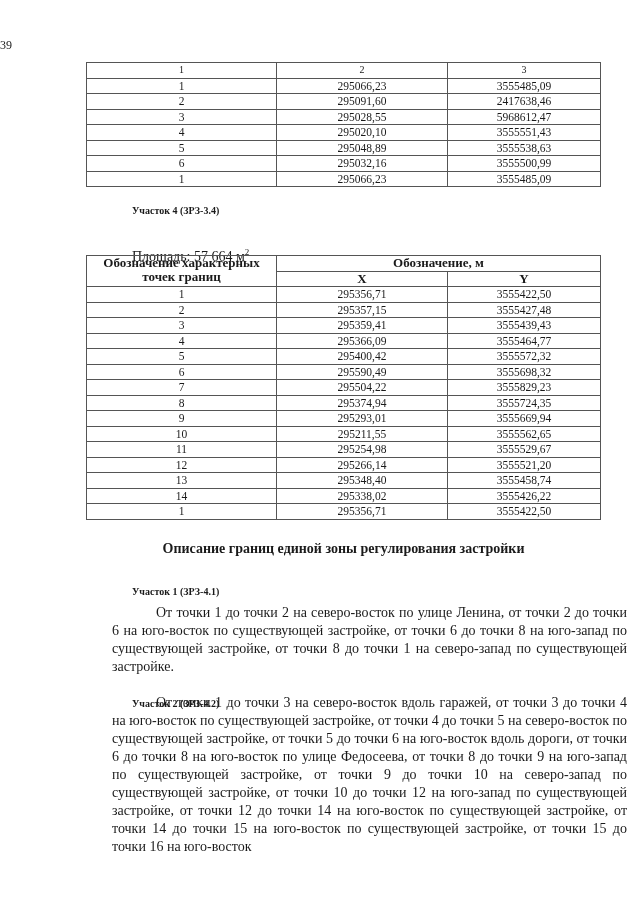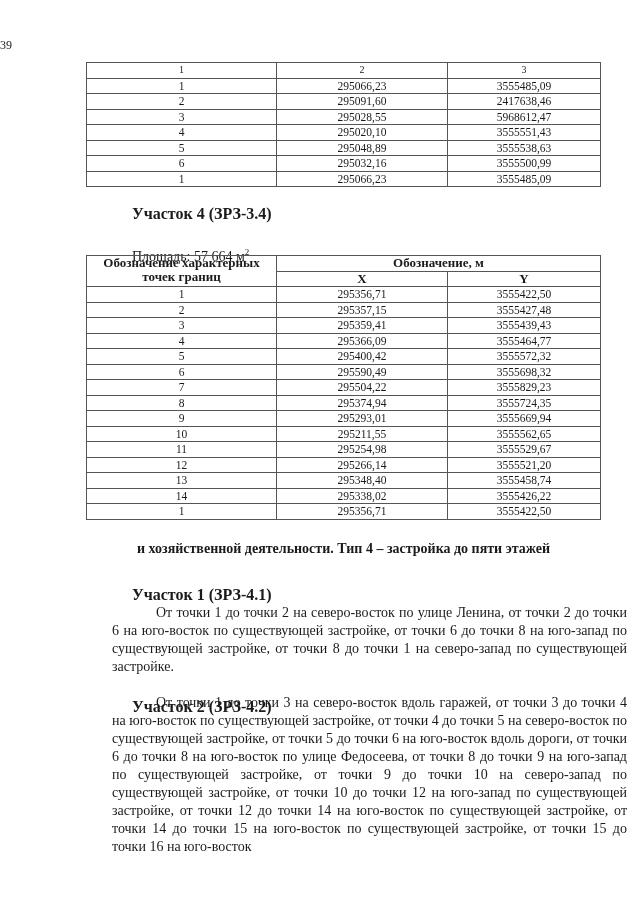--- a/index.html
+++ b/index.html
@@ -9,21 +9,21 @@
   table { border-collapse: collapse; position: absolute; left: 86px; width: 515px; font-size: 11.5px; }
   td, th { border: 1px solid #555; text-align: center; padding: 0; height: 14.5px; line-height: 14px; font-weight: normal; }
   #t1 { top: 62px; }
   #t1 td:nth-child(1) { width: 189px; }
   #t1 td:nth-child(2) { width: 170px; }
   #t2 { top: 255px; }
   #t2 td:nth-child(1) { width: 189px; }
   #t2 th { font-weight: bold; font-size: 13px; }
   #t2 th.hd1 { width: 189px; vertical-align: top; line-height: 14px; }
   #t2 th.xc { width: 170px; }
-  .sect-title { position: absolute; left: 132px; font-weight: bold; font-size: 16px; }
+  .sect-title { position: absolute; left: 132px; font-weight: bold; font-size: 10px; }
   .area { position: absolute; left: 132px; font-size: 14px; margin-top: 24px; }
   .center-title { position: absolute; left: 86px; width: 515px; text-align: center; font-weight: bold; font-size: 14px; line-height: 18px; }
   .para { position: absolute; left: 86px; width: 515px; font-size: 14px; line-height: 18px; text-align: justify; text-indent: 44px; margin-left: 26px; }
   sup { font-size: 9px; }
 </style>
 </head>
 <body>
 
 <div class="page-num">39</div>
 
@@ -159,20 +159,20 @@
       </tr>
       <tr>
         <td>1</td>
         <td>295356,71</td>
         <td>3555422,50</td>
       </tr>
     </tbody>
 </table>
 
 <div class="center-title" style="top:540px;">
-  <div>и хозяйственной деятельности. Тип 4 – застройка до пяти этажей</div>
+  <div>Описание границ единой зоны регулирования застройки</div>
 </div>
 
 <div class="sect-title" style="top:586px;">Участок 1 (ЗРЗ-4.1)</div>
 <div class="para" style="top:604px;">От точки 1 до точки 2 на северо-восток по улице Ленина, от точки 2 до точки 6 на юго-восток по существующей застройке, от точки 6 до точки 8 на юго-запад по существующей застройке, от точки 8 до точки 1 на северо-запад по существующей застройке.</div>
 
 <div class="sect-title" style="top:698px;">Участок 2 (ЗРЗ-4.2)</div>
 <div class="para" style="top:694px;">От точки 1 до точки 3 на северо-восток вдоль гаражей, от точки 3 до точки 4 на юго-восток по существующей застройке, от точки 4 до точки 5 на северо-восток по существующей застройке, от точки 5 до точки 6 на юго-восток вдоль дороги, от точки 6 до точки 8 на юго-восток по улице Федосеева, от точки 8 до точки 9 на юго-запад по существующей застройке, от точки 9 до точки 10 на северо-запад по существующей застройке, от точки 10 до точки 12 на юго-запад по существующей застройке, от точки 12 до точки 14 на юго-восток по существующей застройке, от точки 14 до точки 15 на юго-восток по существующей застройке, от точки 15 до точки 16 на юго-восток</div>
 
 </body></html>

